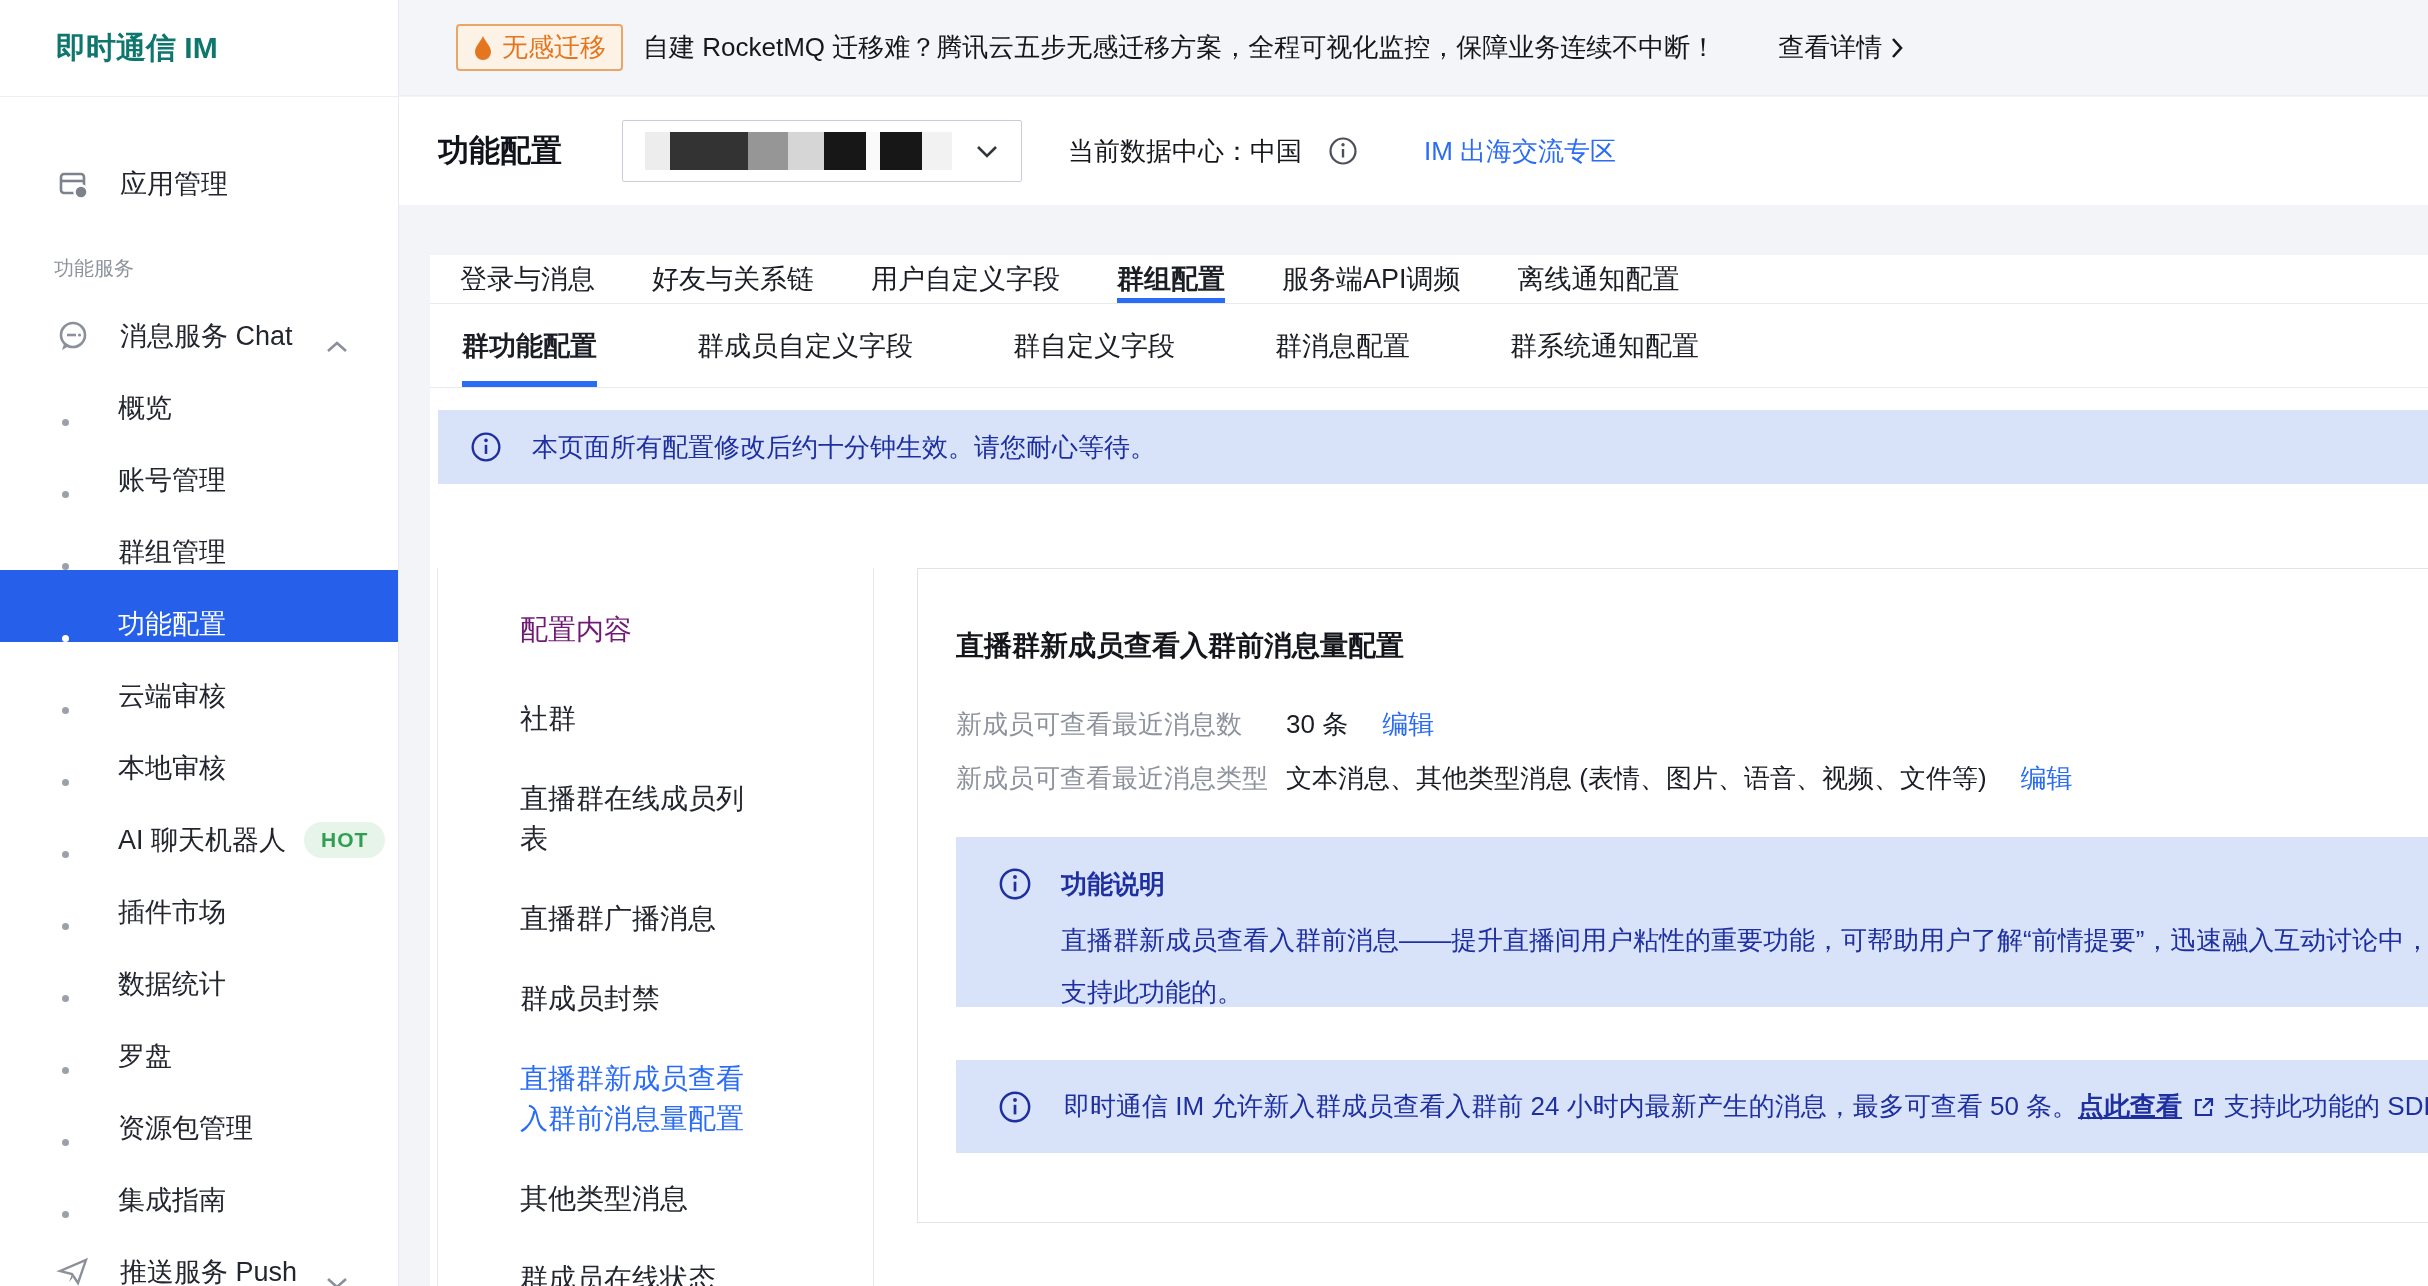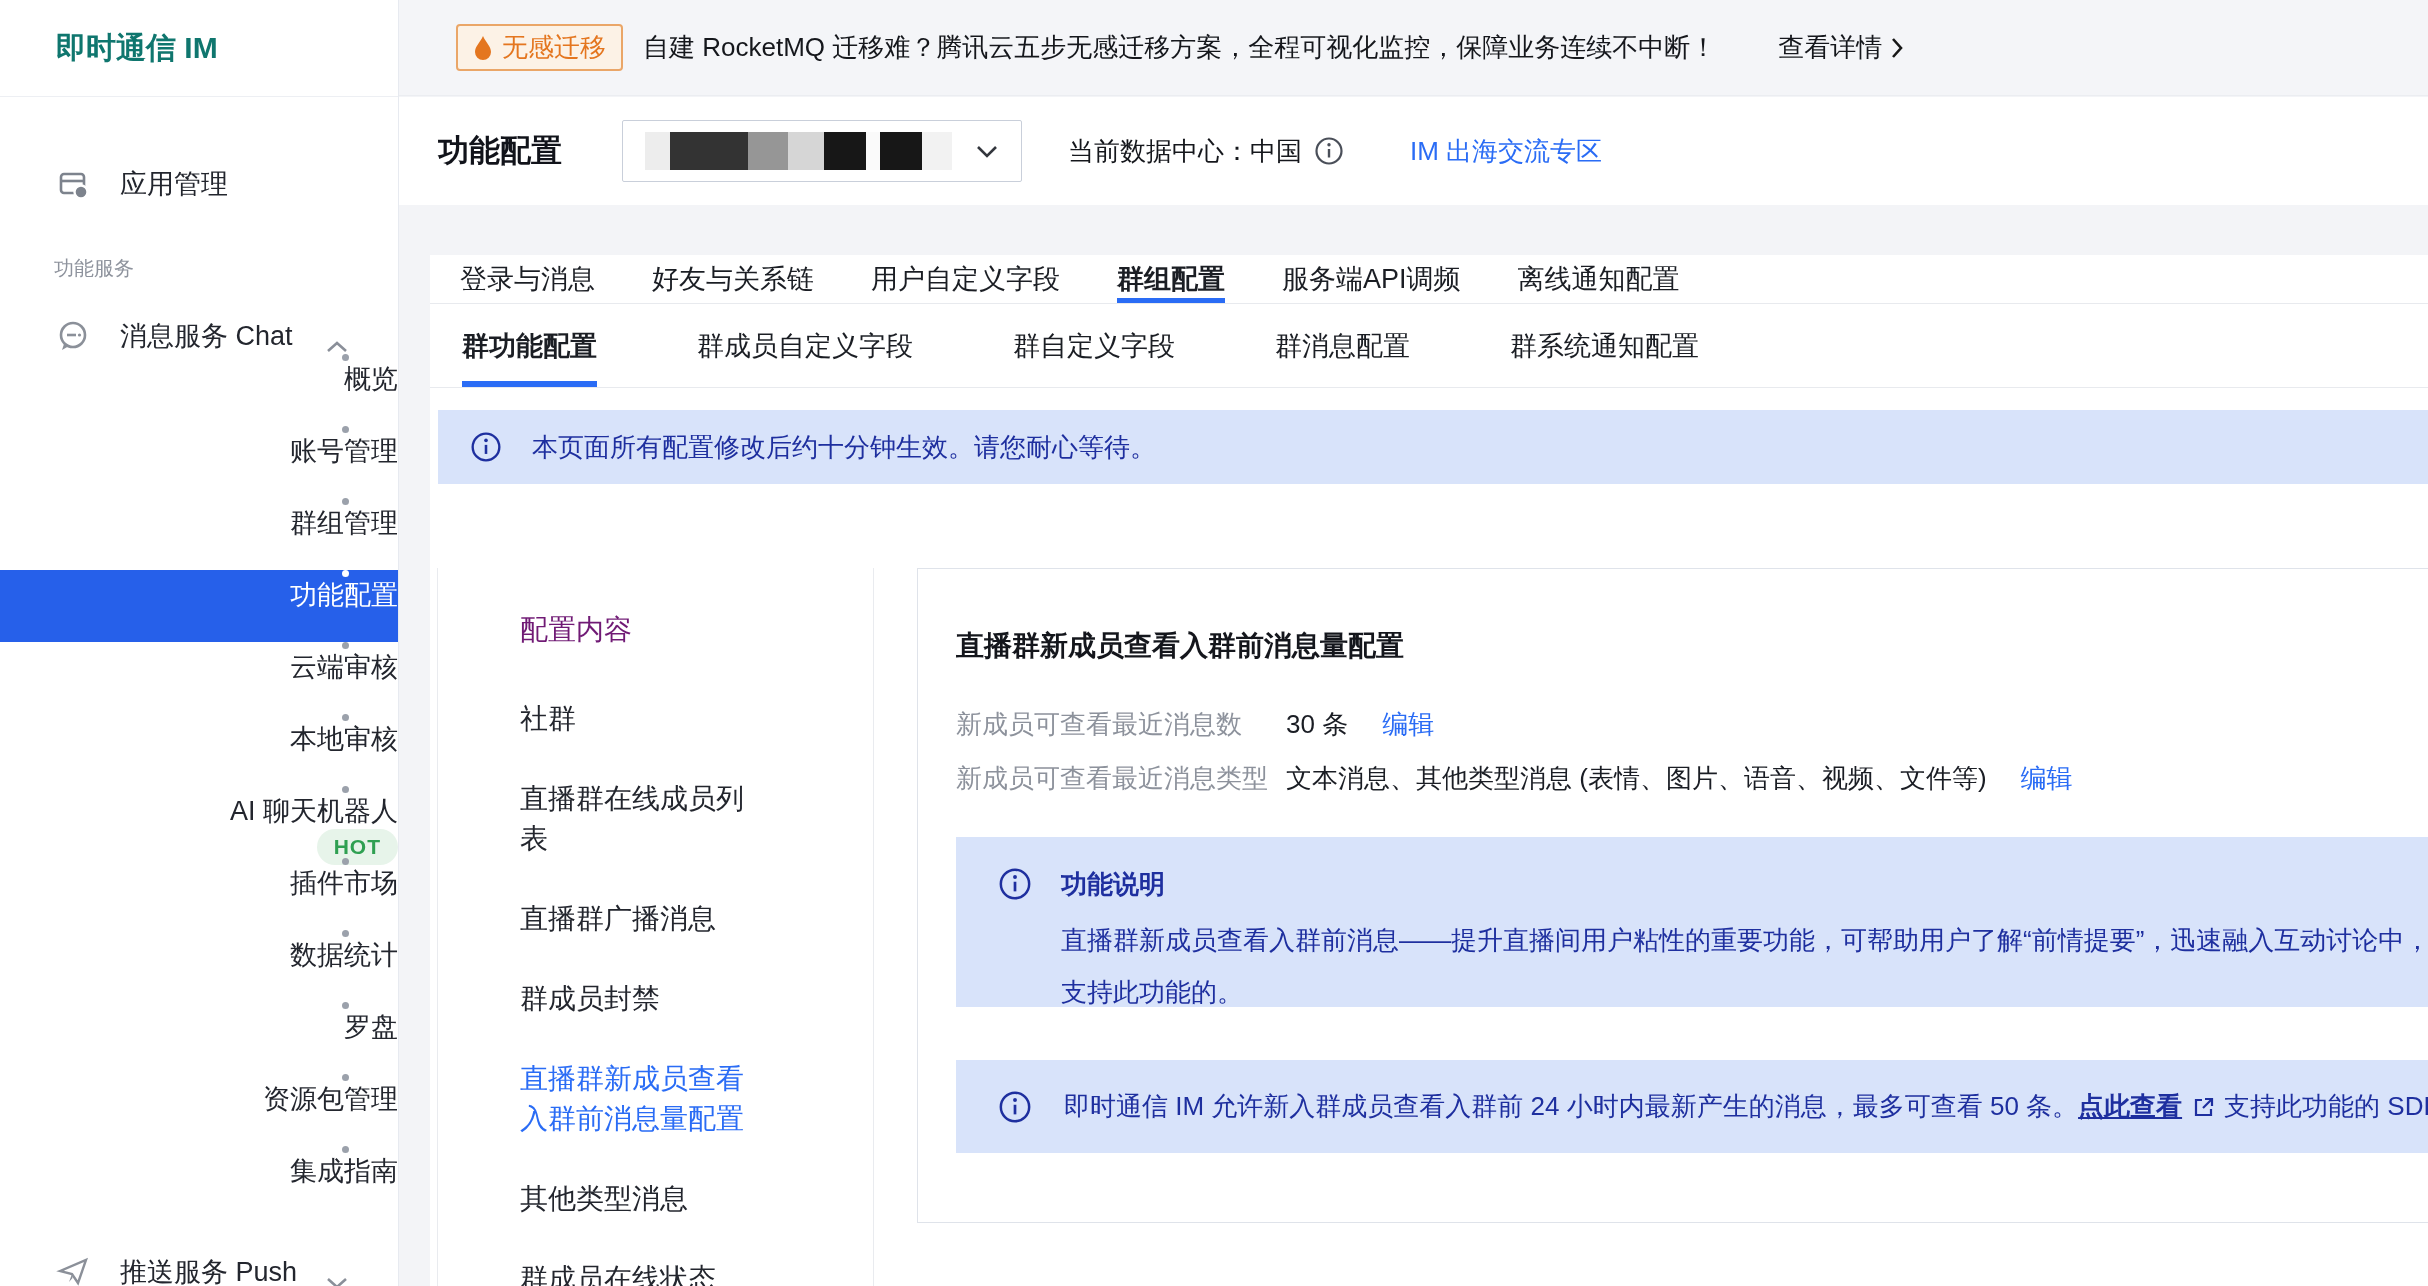--- a/index.html
+++ b/index.html
@@ -7,41 +7,41 @@
   #canvas{position:relative;width:2428px;height:1286px;overflow:hidden;background:#f3f4f7;color:#1a1d24;}
 
   
   .sidebar{position:absolute;left:0;top:0;width:398px;height:1286px;background:#fff;border-right:1px solid #e7eaf0;z-index:5;}
   .logo{height:96px;border-bottom:1px solid #edeff3;display:flex;align-items:center;padding-left:56px;font-size:30px;font-weight:bold;color:#0f766e;}
   .nav{position:absolute;top:130px;left:0;right:0;}
   .nav-row{height:72px;display:flex;align-items:flex-end;padding-left:54px;font-size:27px;color:#23262e;cursor:pointer;}
   .nav-row .icn{width:38px;display:flex;align-items:center;justify-content:center;}
   .nav-row .lbl{margin-left:28px;}
   .nav-row.section{margin-top:8px;color:#8e939d;font-size:20px;cursor:default;}
-  .nav-row.sub{padding-left:62px;flex-direction:column;}
+  .nav-row.sub{padding-left:62px;}
   .bullet{width:7px;height:7px;border-radius:50%;background:#9ba1ab;margin-right:49px;flex:0 0 auto;}
   .nav-row.selected{background:#2660ea;color:#fff;}
   .nav-row.selected .bullet{background:#fff;}
   .chev{margin-left:auto;margin-right:50px;display:flex;}
   .hot{background:#e7f4ea;color:#2fa052;font-weight:bold;font-size:21px;padding:6px 17px;border-radius:999px;margin-left:18px;letter-spacing:1px;}
 
   
   .promo{position:absolute;left:399px;top:0;width:2029px;height:96px;background:#f4f5f8;border-bottom:1px solid #ebedf1;display:flex;align-items:center;padding-left:57px;box-sizing:border-box;}
   .promo-badge{display:flex;align-items:center;gap:9px;border:2px solid #eaa668;background:#fcf2e6;color:#e4761f;font-size:26px;padding:4px 15px;border-radius:4px;}
   .promo-text{margin-left:20px;font-size:26px;color:#15171c;}
   .promo-link{margin-left:62px;font-size:26px;color:#15171c;display:flex;align-items:center;gap:8px;cursor:pointer;}
 
   
   .header{position:absolute;left:399px;top:97px;width:2029px;height:108px;background:#fff;display:flex;align-items:center;padding-left:39px;box-sizing:border-box;}
   .header-title{font-size:31px;font-weight:bold;color:#11131a;}
   .select{margin-left:60px;width:400px;height:62px;border:1px solid #c9cfda;border-radius:2px;background:#fff;display:flex;align-items:center;padding:0 22px;box-sizing:border-box;cursor:pointer;}
   .mosaic{display:flex;height:38px;align-items:stretch;}
   .mosaic div{height:100%;}
   .select .chevd{margin-left:auto;display:flex;}
-  .dc{margin-left:46px;font-size:26px;color:#15171c;display:flex;align-items:center;gap:12px;}
+  .dc{margin-left:46px;font-size:26px;color:#15171c;display:flex;align-items:center;gap:26px;}
   .header-link{margin-left:66px;color:#2a6cf5;font-size:26px;cursor:pointer;}
 
   
   .page{position:absolute;left:399px;top:205px;width:2029px;height:1081px;background:#f3f4f7;}
   .card{position:absolute;left:430px;top:255px;width:1998px;height:1031px;background:#fff;}
 
   .tabs{display:flex;gap:57px;padding-left:30px;height:48px;border-bottom:1px solid #e8eaee;}
   .tab{position:relative;display:flex;align-items:center;font-size:27px;color:#1b1e24;cursor:pointer;white-space:nowrap;}
   .tab.active{font-weight:bold;}
   .tab.active::after{content:"";position:absolute;left:0;right:0;bottom:0;height:5px;background:#2a6cf5;}

